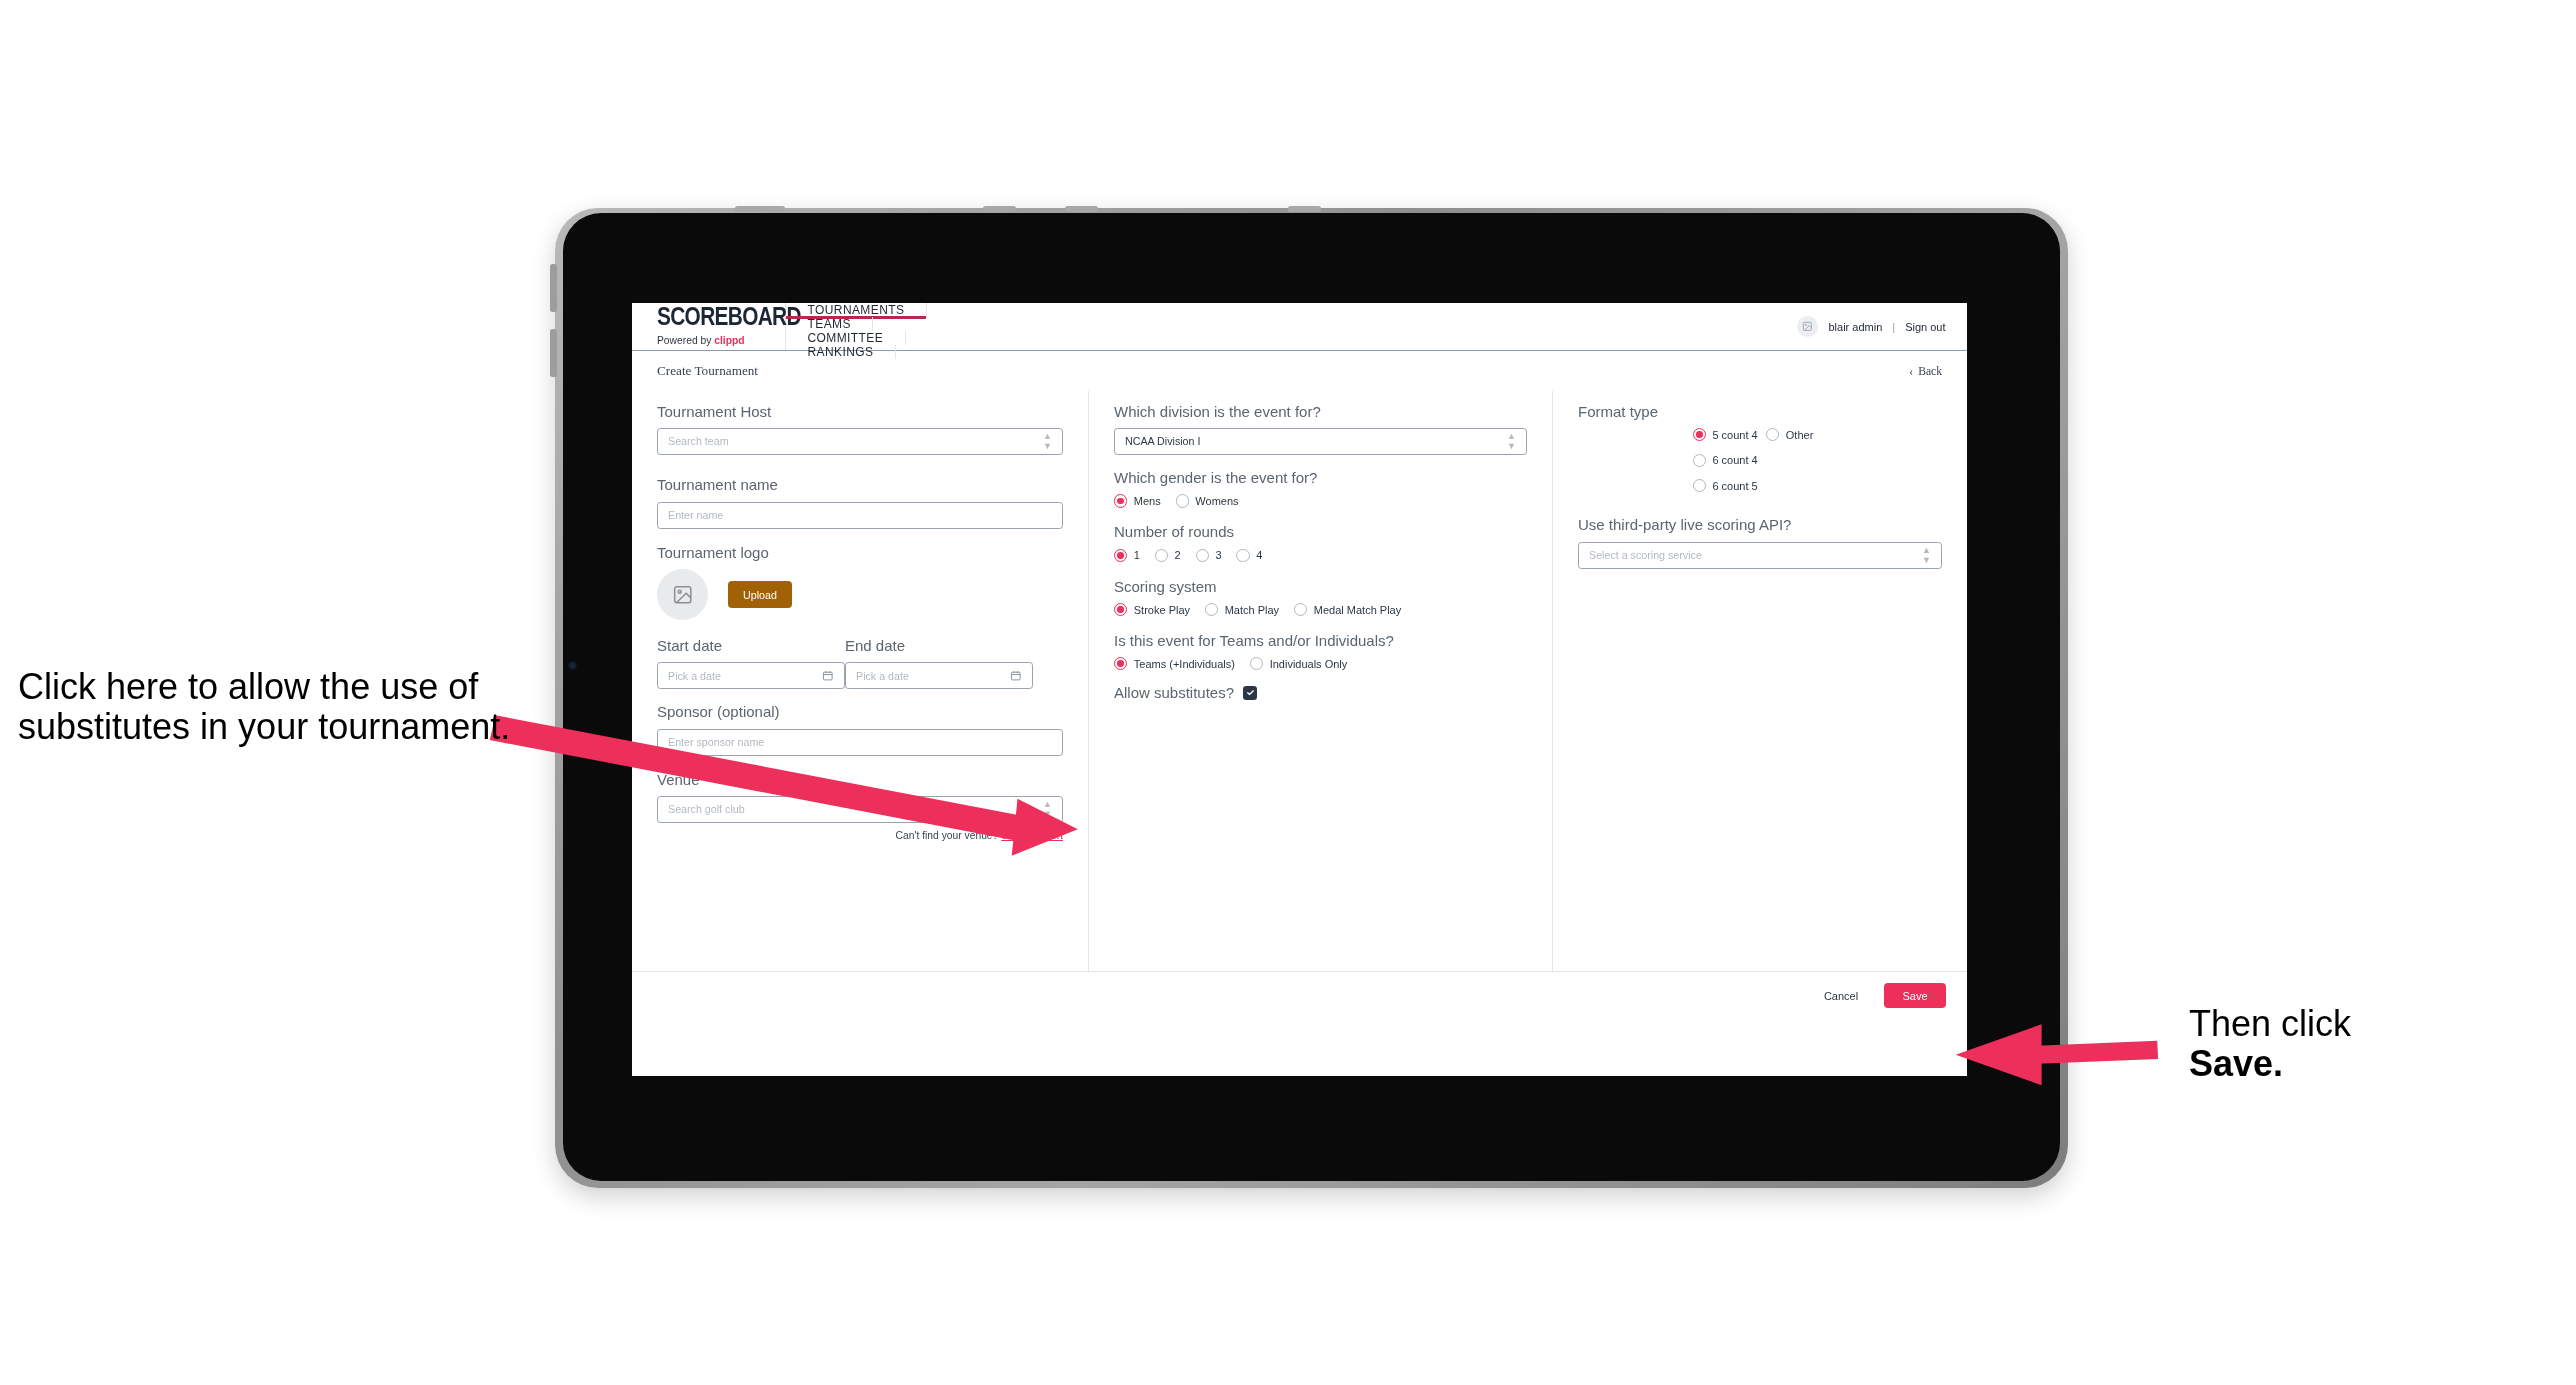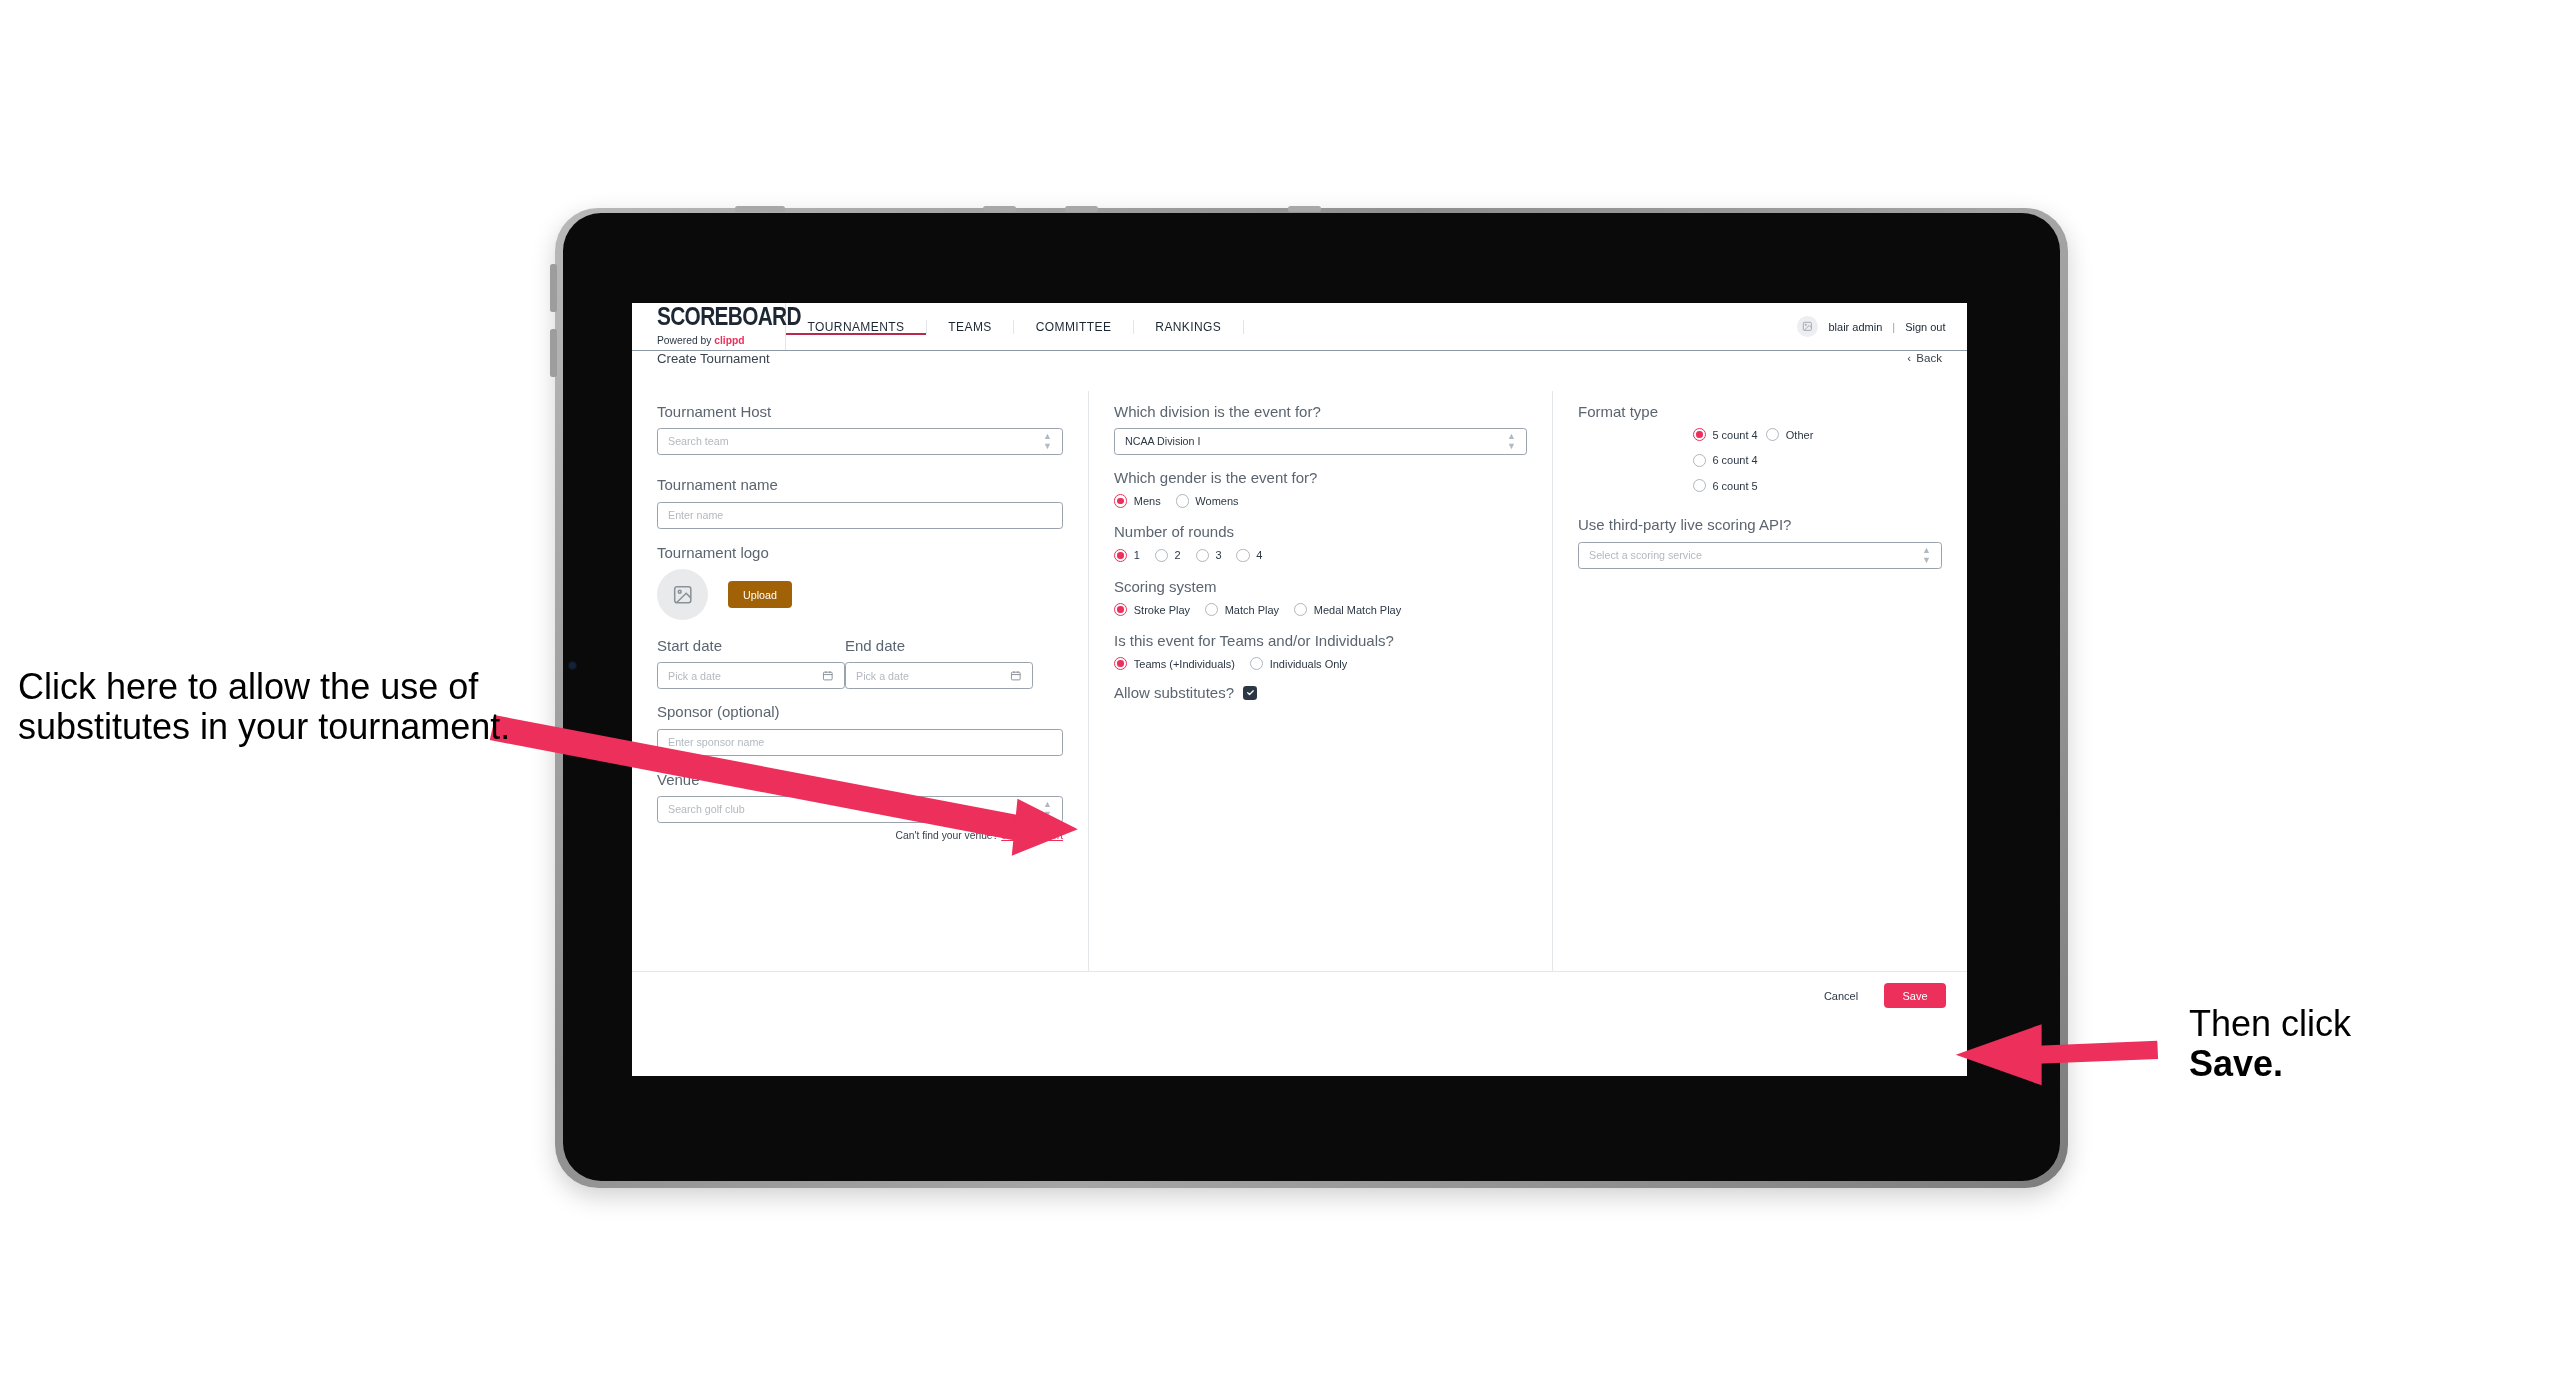--- a/index.html
+++ b/index.html
@@ -68,21 +68,21 @@
     font-weight: 800; font-size: 21.5px; letter-spacing: -0.7px;
     color: #1d2733; line-height: 1;
     transform: scaleY(1.18) scaleX(0.97);
     transform-origin: left center;
   }
   .brand-sub {
     margin-top: 7.4px; font-size: 10.3px; color: #2b3744; line-height:1;
   }
   .brand-sub b { color: #ec2f5b; font-weight: 700; }
 
-  .navtabs { display:flex; align-items:center; }
+  .navtabs { display:flex; align-items:flex-start;flex-direction:column; }
   .navtab {
     display:flex; align-items:center; padding: 0 21.5px;
     font-size: 12px; letter-spacing: 0.4px; color: #1d2733;
     border-right: 0.8px solid #e2e5e9;
     position: relative; cursor: pointer;
     white-space: nowrap;
   }
   .navtab.active::after {
     content:""; position:absolute; left:0; right:0; bottom:-1.7px; height:2.5px;
     background:#b7294d;
@@ -94,22 +94,22 @@
   .avatar {
     width: 21.5px; height:21.5px; border-radius:50%; background:#eceef1;
     display:flex; align-items:center; justify-content:center;
     color:#9aa2ab;
   }
   .nav-sep { color:#9aa2ab; }
   .signout { cursor:pointer; }
 
   
   .pagehead {
-    height: 40px; display:flex; align-items:flex-start;
-    padding: 0 25px; position:relative;
+    height: 40px; display:flex; align-items:center;
+    padding: 0 25px; position:relative;font-family:Liberation Serif, serif;
   }
   .pagetitle { font-size: 13.2px; color:#39424d; }
   .backlink {
     margin-left:auto; display:flex; align-items:center; gap:5px;
     font-size: 11.6px; color:#39424d; cursor:pointer;
   }
 
   
   .cols {
     display:flex; height: 580px; position:relative;

